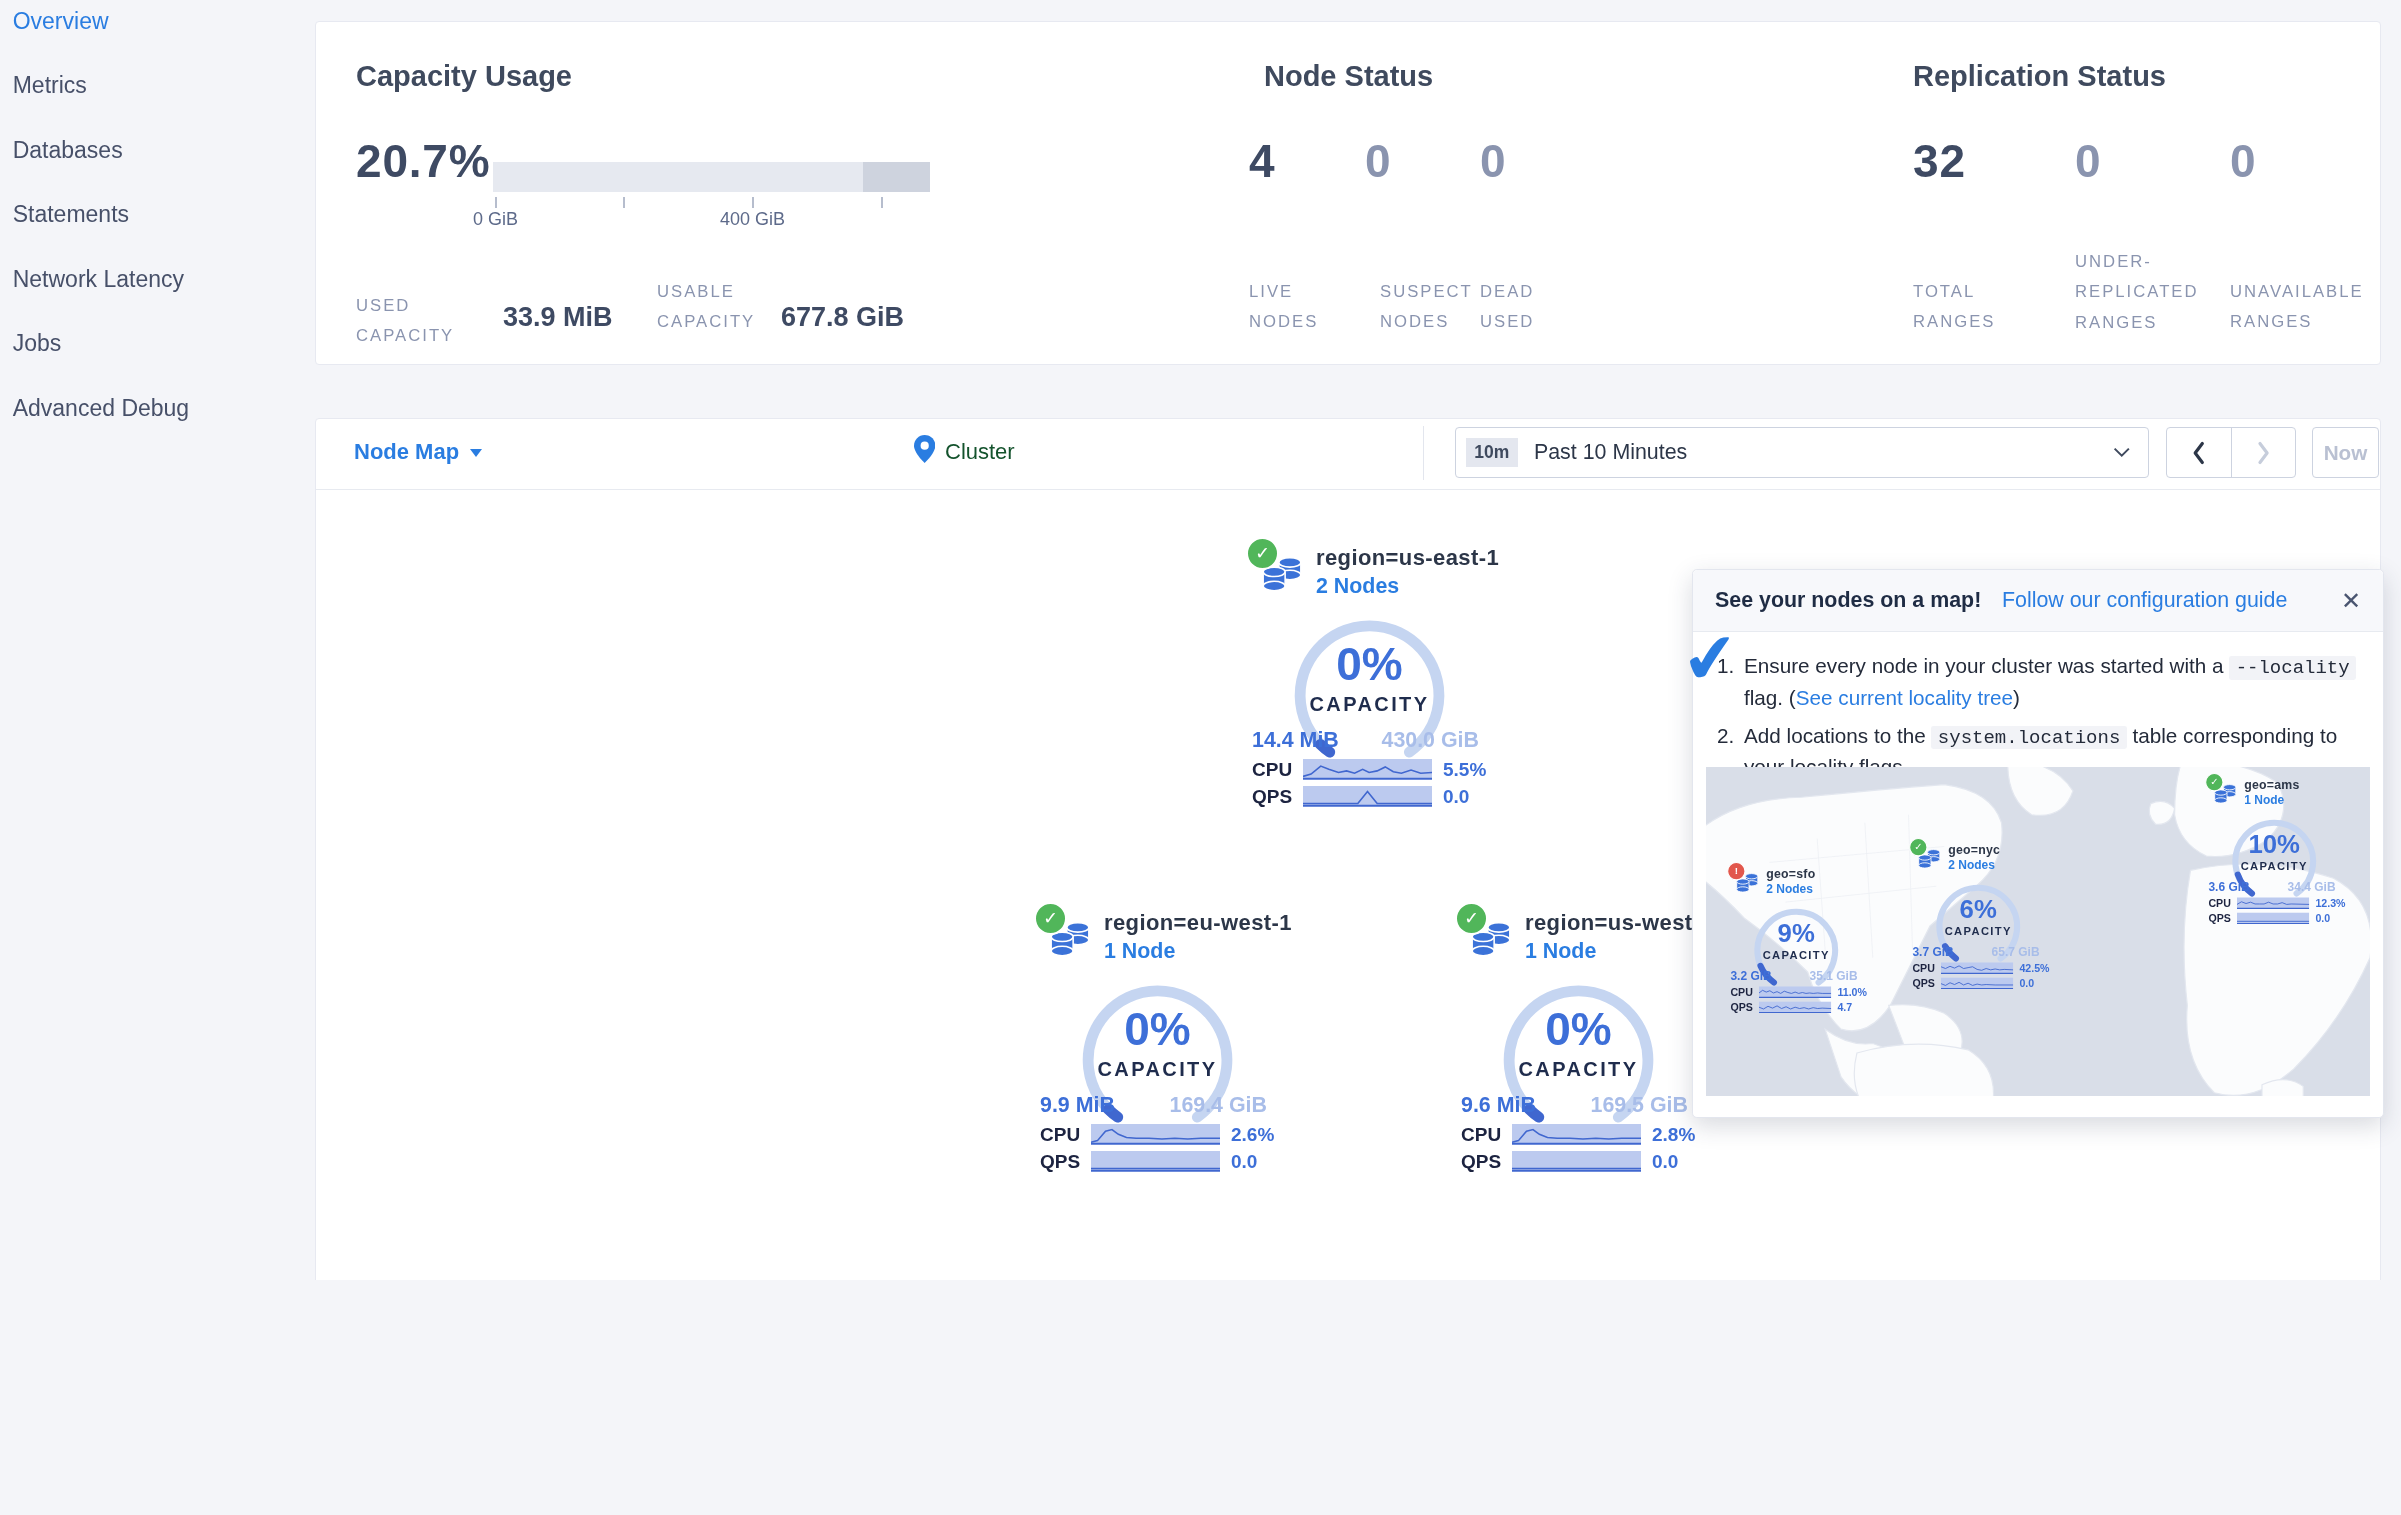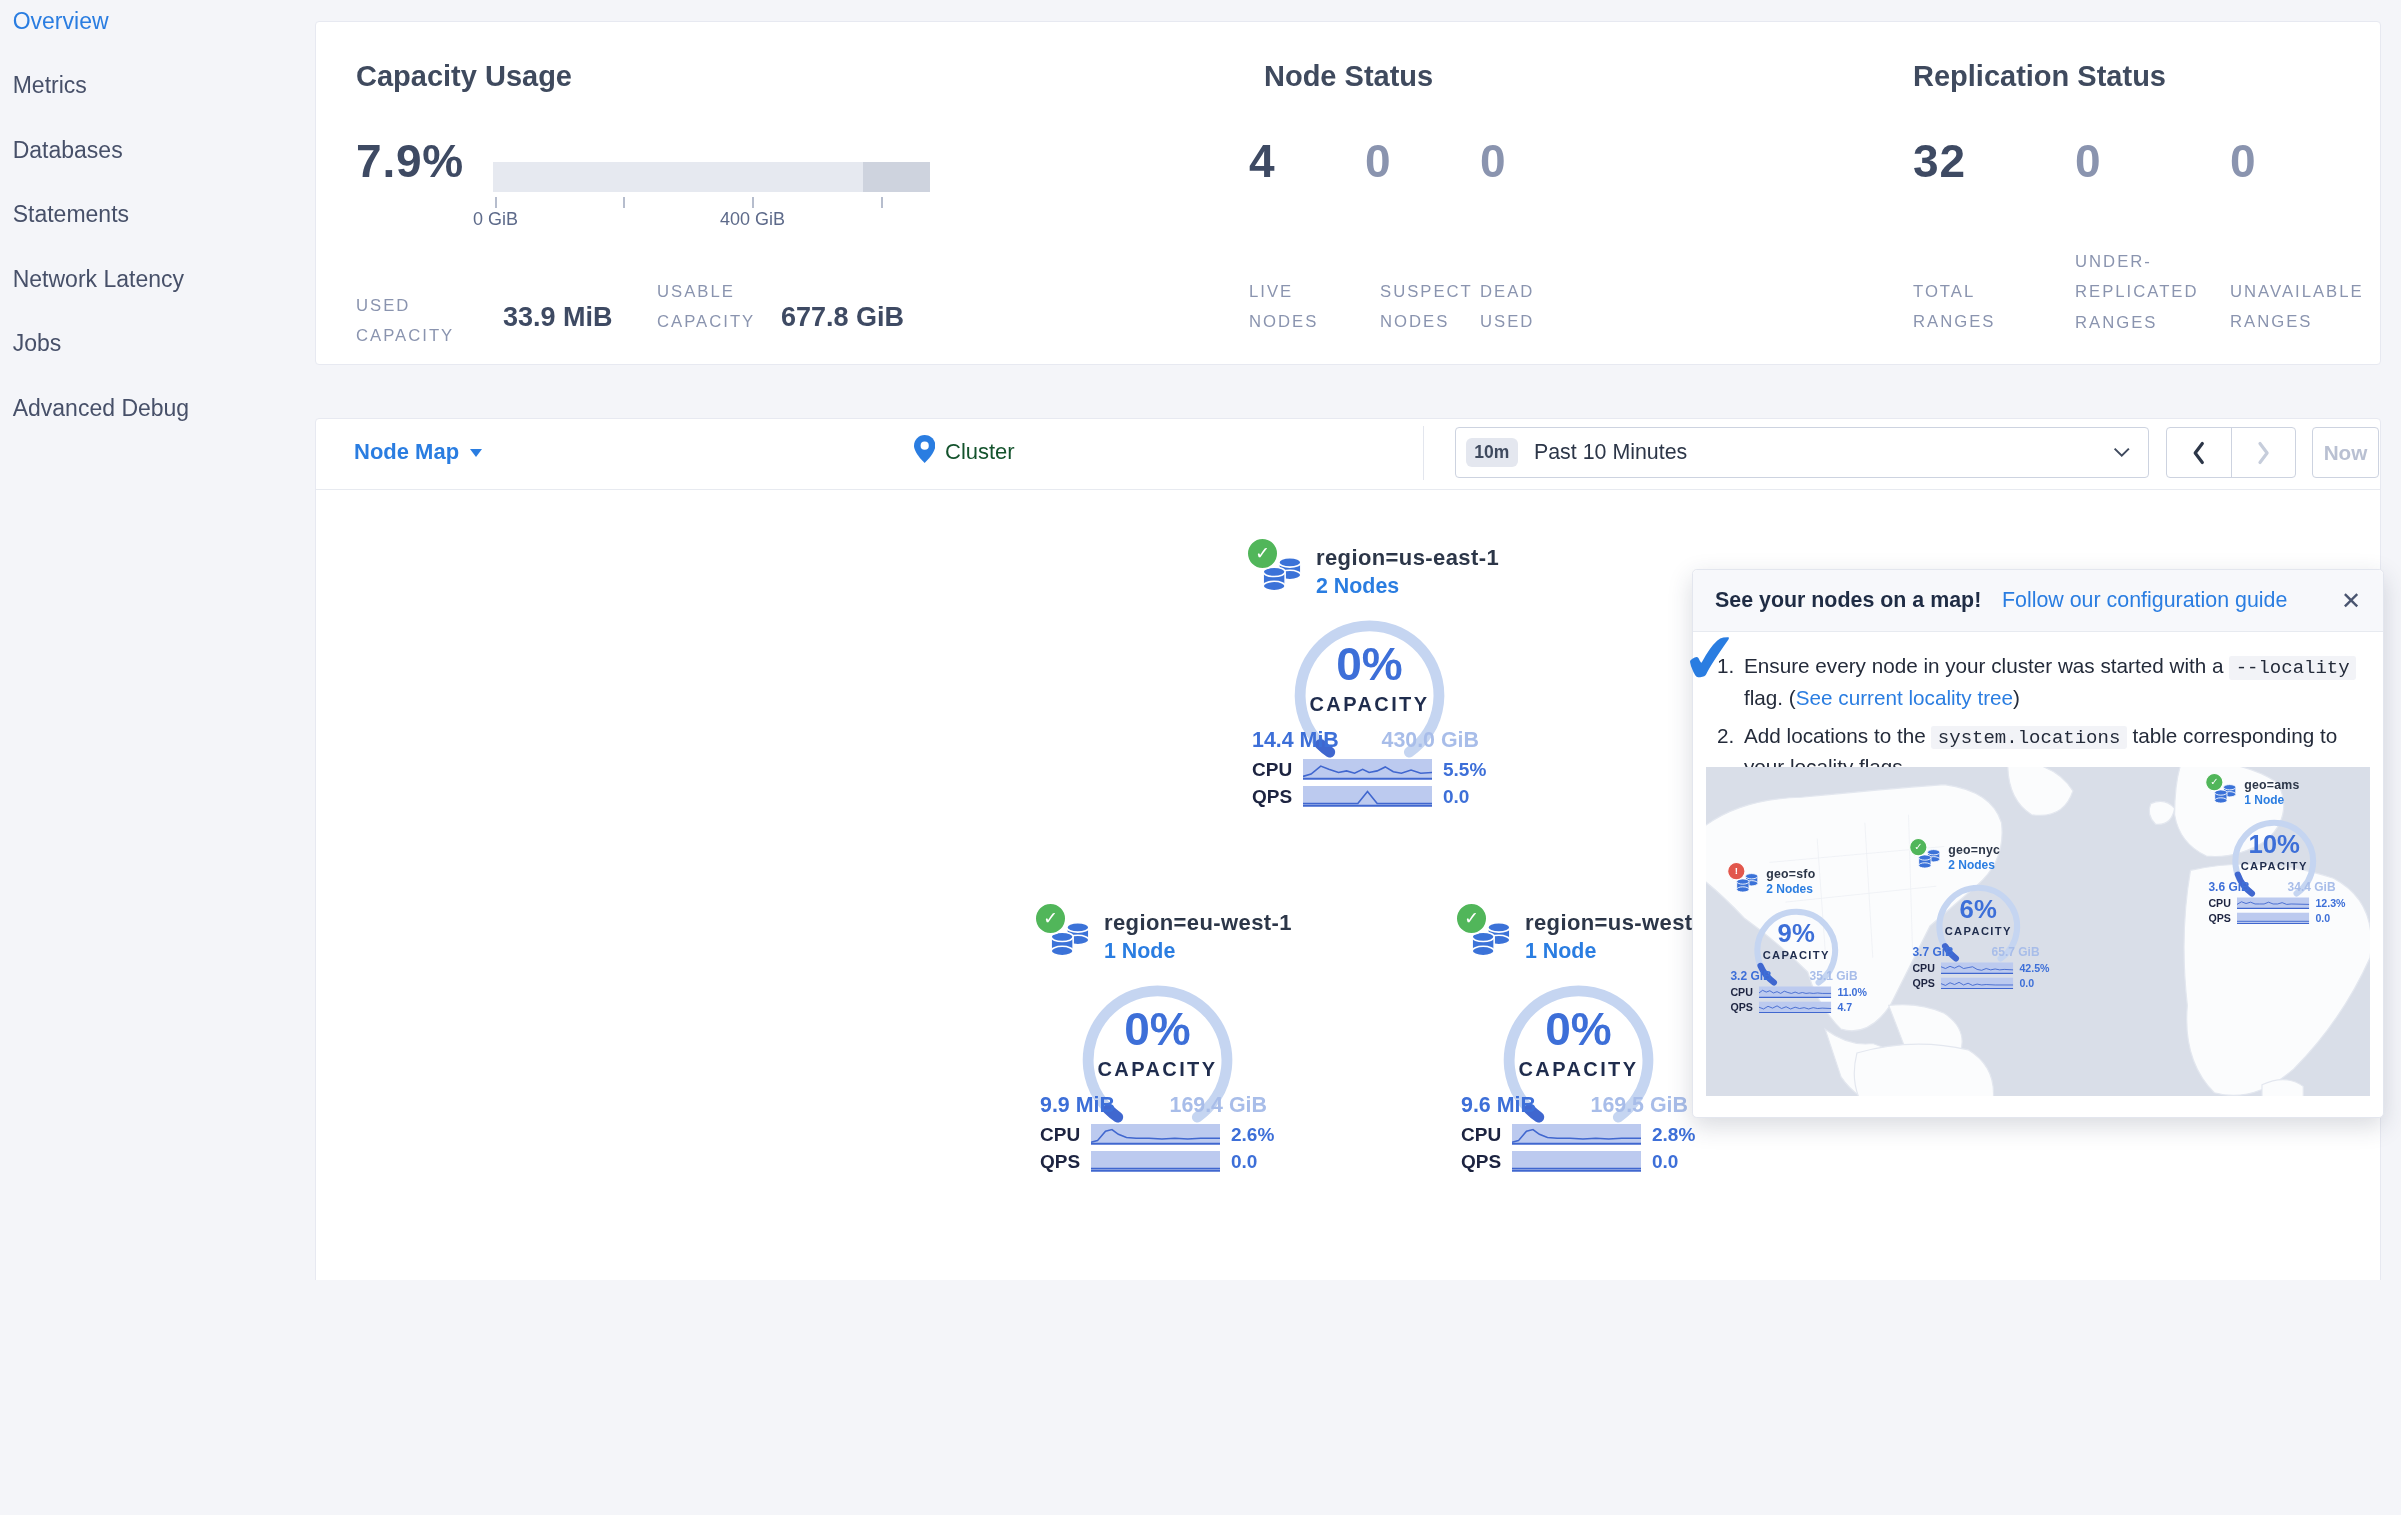--- a/index.html
+++ b/index.html
@@ -21,21 +21,21 @@
   .cap-bar .tail{position:absolute;right:0;top:0;width:67px;height:30px;background:#ced3de;}
   .tick{position:absolute;top:196px;width:1.6px;height:11px;background:#b6bdcd;}
   .tick-label{position:absolute;top:208px;width:103px;text-align:center;font-size:18px;color:#5d6a8a;}
 
   
   .tool-divider{position:absolute;width:0.8px;background:#e3e6ee;}
   .view-select{position:absolute;left:354px;top:439px;font-size:22px;font-weight:600;color:#2a7de1;cursor:pointer;}
   .view-caret{display:inline-block;margin-left:11px;vertical-align:middle;width:0;height:0;border-left:6.4px solid transparent;border-right:6.4px solid transparent;border-top:8px solid #2a7de1;}
   .crumb-label{position:absolute;left:945px;top:439px;font-size:22px;color:#14532d;}
   .time-select{position:absolute;left:1455px;top:427px;width:694px;height:51px;border:1.6px solid #cdd3e0;border-radius:4px;background:#fff;display:flex;align-items:center;cursor:pointer;box-sizing:border-box;}
-  .time-badge{margin-left:9.5px;background:#e4e7ef;border-radius:6px;padding:4px 8.7px;font-size:17.5px;font-weight:700;color:#3f4a5e;}
+  .time-badge{margin-left:9.5px;background:#e4e7ef;border-radius:0;padding:4px 8.7px;font-size:17.5px;font-weight:700;color:#3f4a5e;}
   .time-label{margin-left:16px;font-size:21.4px;color:#2c3648;}
   .time-chevron{margin-left:auto;margin-right:17.5px;}
   .pager{position:absolute;left:2166px;top:427px;width:130px;height:51px;border:1.6px solid #cdd3e0;border-radius:4px;background:#fff;display:flex;box-sizing:border-box;}
   .pager .half{flex:1;display:flex;align-items:center;justify-content:center;cursor:pointer;}
   .pager .half + .half{border-left:0.8px solid #cdd3e0;}
   .now-btn{position:absolute;left:2312px;top:427px;width:67px;height:51px;border:1.6px solid #cdd3e0;border-radius:4px;background:#fff;color:#b9c0d2;font-size:20.7px;font-weight:600;display:flex;align-items:center;justify-content:center;box-sizing:border-box;cursor:pointer;}
 
   
   .marker{position:absolute;width:334px;height:280px;}
   .badge{position:absolute;left:43px;top:0;width:29px;height:29px;border-radius:50%;background:#51b65a;border:2.4px solid #fff;color:#fff;font-size:17.5px;font-weight:700;display:flex;align-items:center;justify-content:center;z-index:2;}
@@ -80,21 +80,21 @@
     <div class="nav-item" style="top:137px">Databases</div>
     <div class="nav-item" style="top:201px">Statements</div>
     <div class="nav-item" style="top:266px">Network Latency</div>
     <div class="nav-item" style="top:330px">Jobs</div>
     <div class="nav-item" style="top:395px">Advanced Debug</div>
   </nav>
 
   <section class="card" style="left:315px;top:21.4px;width:2064px;height:342px;">
 
     <div class="sec-title" style="left:40px;top:38px;">Capacity Usage</div>
-    <div class="big-num" style="left:40px;top:112px;">7.9%</div>
+    <div class="big-num" style="left:40px;top:112px;">20.7%</div>
     <div class="cap-bar" style="left:177px;top:140px;">
         <div class="tail"></div>
       </div>
     <div class="tick" style="left:179px;top:175px;"></div>
     <div class="tick" style="left:307px;top:175px;"></div>
     <div class="tick" style="left:436px;top:175px;"></div>
     <div class="tick" style="left:565px;top:175px;"></div>
     <div class="tick-label" style="left:128px;top:187px;">0 GiB</div>
     <div class="tick-label" style="left:385px;top:187px;">400 GiB</div>
     <div class="stat-label" style="left:40px;top:255px;margin-top:14px;">USED

